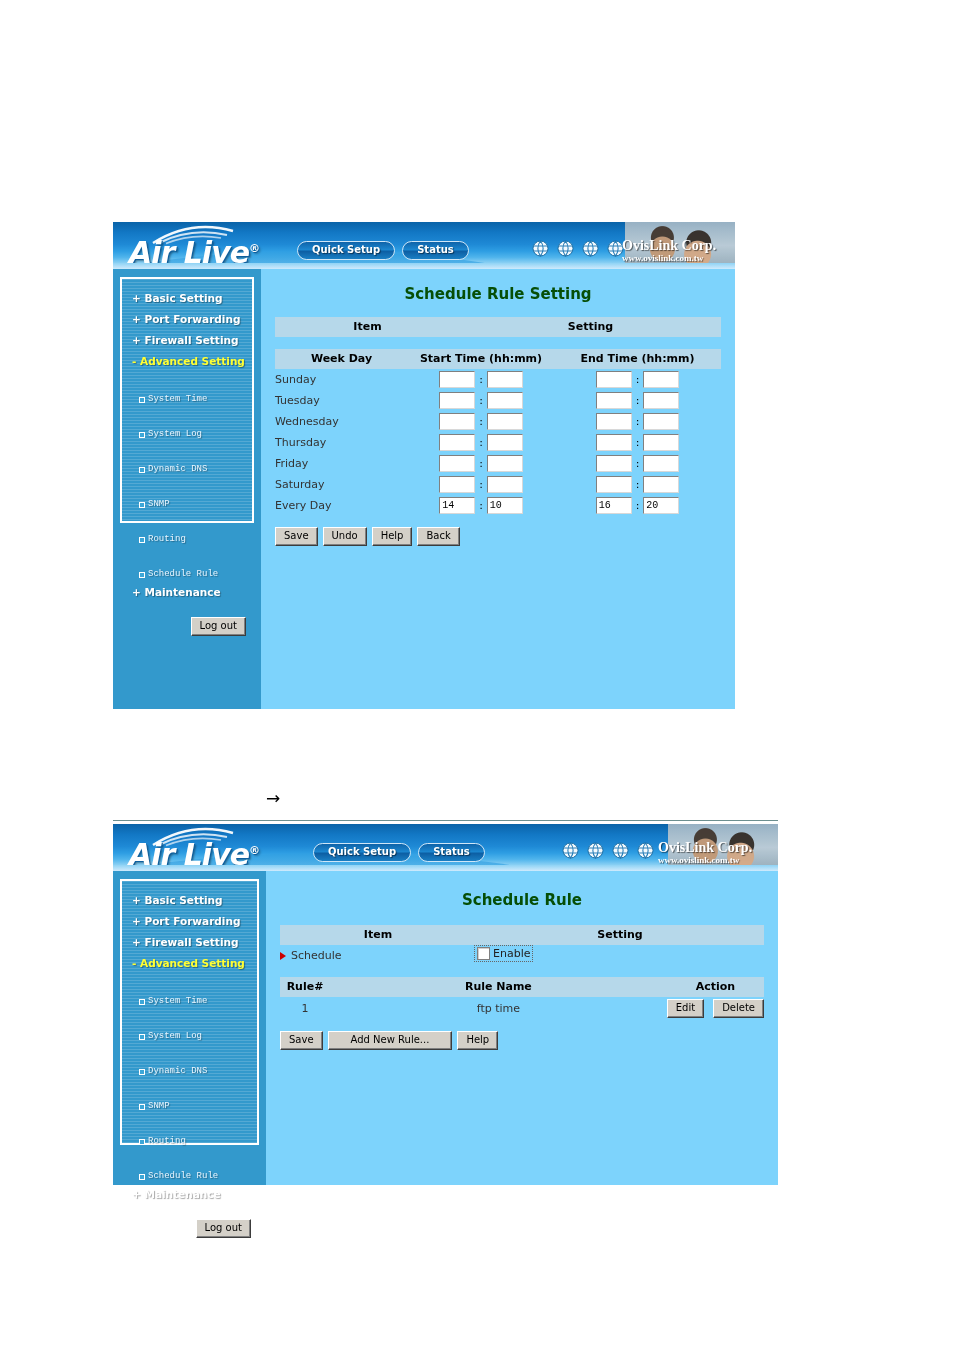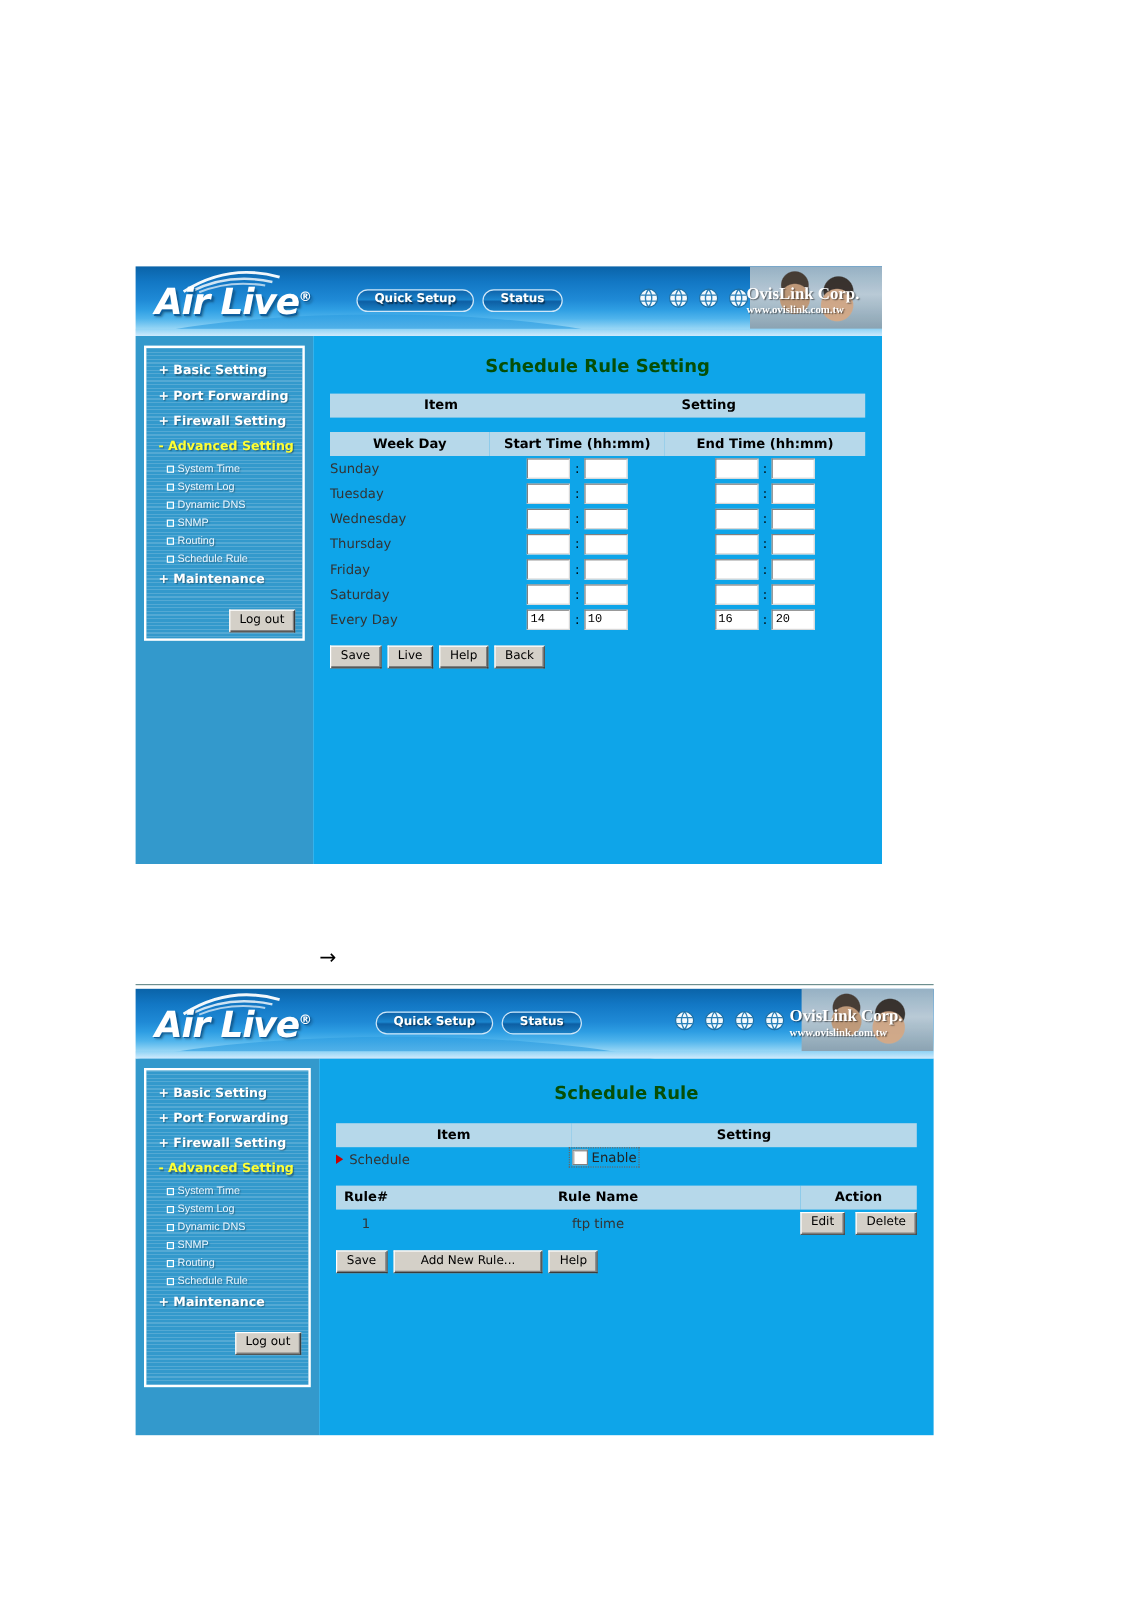--- a/index.html
+++ b/index.html
@@ -20,21 +20,21 @@
     position: absolute;
     background: #ffffff;
     box-sizing: border-box;
   }
   #panel-1 { left: 113px; top: 222px; width: 622px; height: 498px; }
   #panel-2 { left: 113px; top: 824px; width: 665px; height: 372px; }
 
   
   .ui-header {
     position: relative;
-    height: 58px;
+    height: 47px;
     background: linear-gradient(to bottom,
         #0a63a8 0%, #1277c4 22%, #1f8ad6 48%,
         #2e9ee3 62%, #4fb4ec 75%, #8fd2f4 88%, #cfe9fa 100%);
     overflow: hidden;
     padding-left: 24px;
   }
   .hdr-swoosh {
     position: absolute;
     left: -10%;
     bottom: -34px;
@@ -191,27 +191,28 @@
     font-size: 10.5px;
     font-weight: bold;
     padding: 4px 0 4px 4px;
     line-height: 13px;
     text-shadow: 1px 1px 1px rgba(0,0,0,.35);
     white-space: nowrap;
   }
   .nav-top.active { color: #ffff33; }
   .nav-sub {
     color: #eaf6ff;
-    font-family: Liberation Sans, sans-serif;
+    font-family: Liberation Mono, monospace;
     font-size: 9px;
     padding: 1px 0 1px 20px;
     line-height: 13px;
     position: relative;
     text-shadow: 1px 1px 1px rgba(0,0,0,.3);
     white-space: nowrap;
+    margin-top: 20px;
   }
   .nav-sub::before {
     content: "";
     position: absolute;
     left: 11px;
     top: 5px;
     width: 4px;
     height: 4px;
     border: 1px solid #ffffff;
     background: #3da7d8;
@@ -229,21 +230,21 @@
     font-size: 10px;
     color: #000000;
     padding: 2px 8px 3px;
     line-height: 12px;
     white-space: nowrap;
   }
 
   
   .content {
     flex: 1 1 auto;
-    background: #0ea5e9;
+    background: #7dd3fc;
     box-sizing: border-box;
     padding: 12px 14px 0 14px;
   }
   .page-title {
     text-align: center;
     font-family: "DejaVu Sans", sans-serif;
     font-size: 15px;
     font-weight: bold;
     color: #064e06;
     margin: 4px 0 14px 0;
@@ -582,21 +583,21 @@
                   <span class="colon">:</span>
                   <input class="txt-input input-time" type="text" value="20" style="">
                 </div>
               </td>
         </tr>
       </tbody>
         </table>
 
       <div class="btn-row">
         <span class="btn-95">Save</span>
-        <span class="btn-95">Live</span>
+        <span class="btn-95">Undo</span>
         <span class="btn-95">Help</span>
         <span class="btn-95">Back</span>
       </div>
     </div>
   </div>
 </div>
 
 <div class="flow-arrow">→</div>
 <div class="page-rule" id="rule-above-panel2"></div>
 

